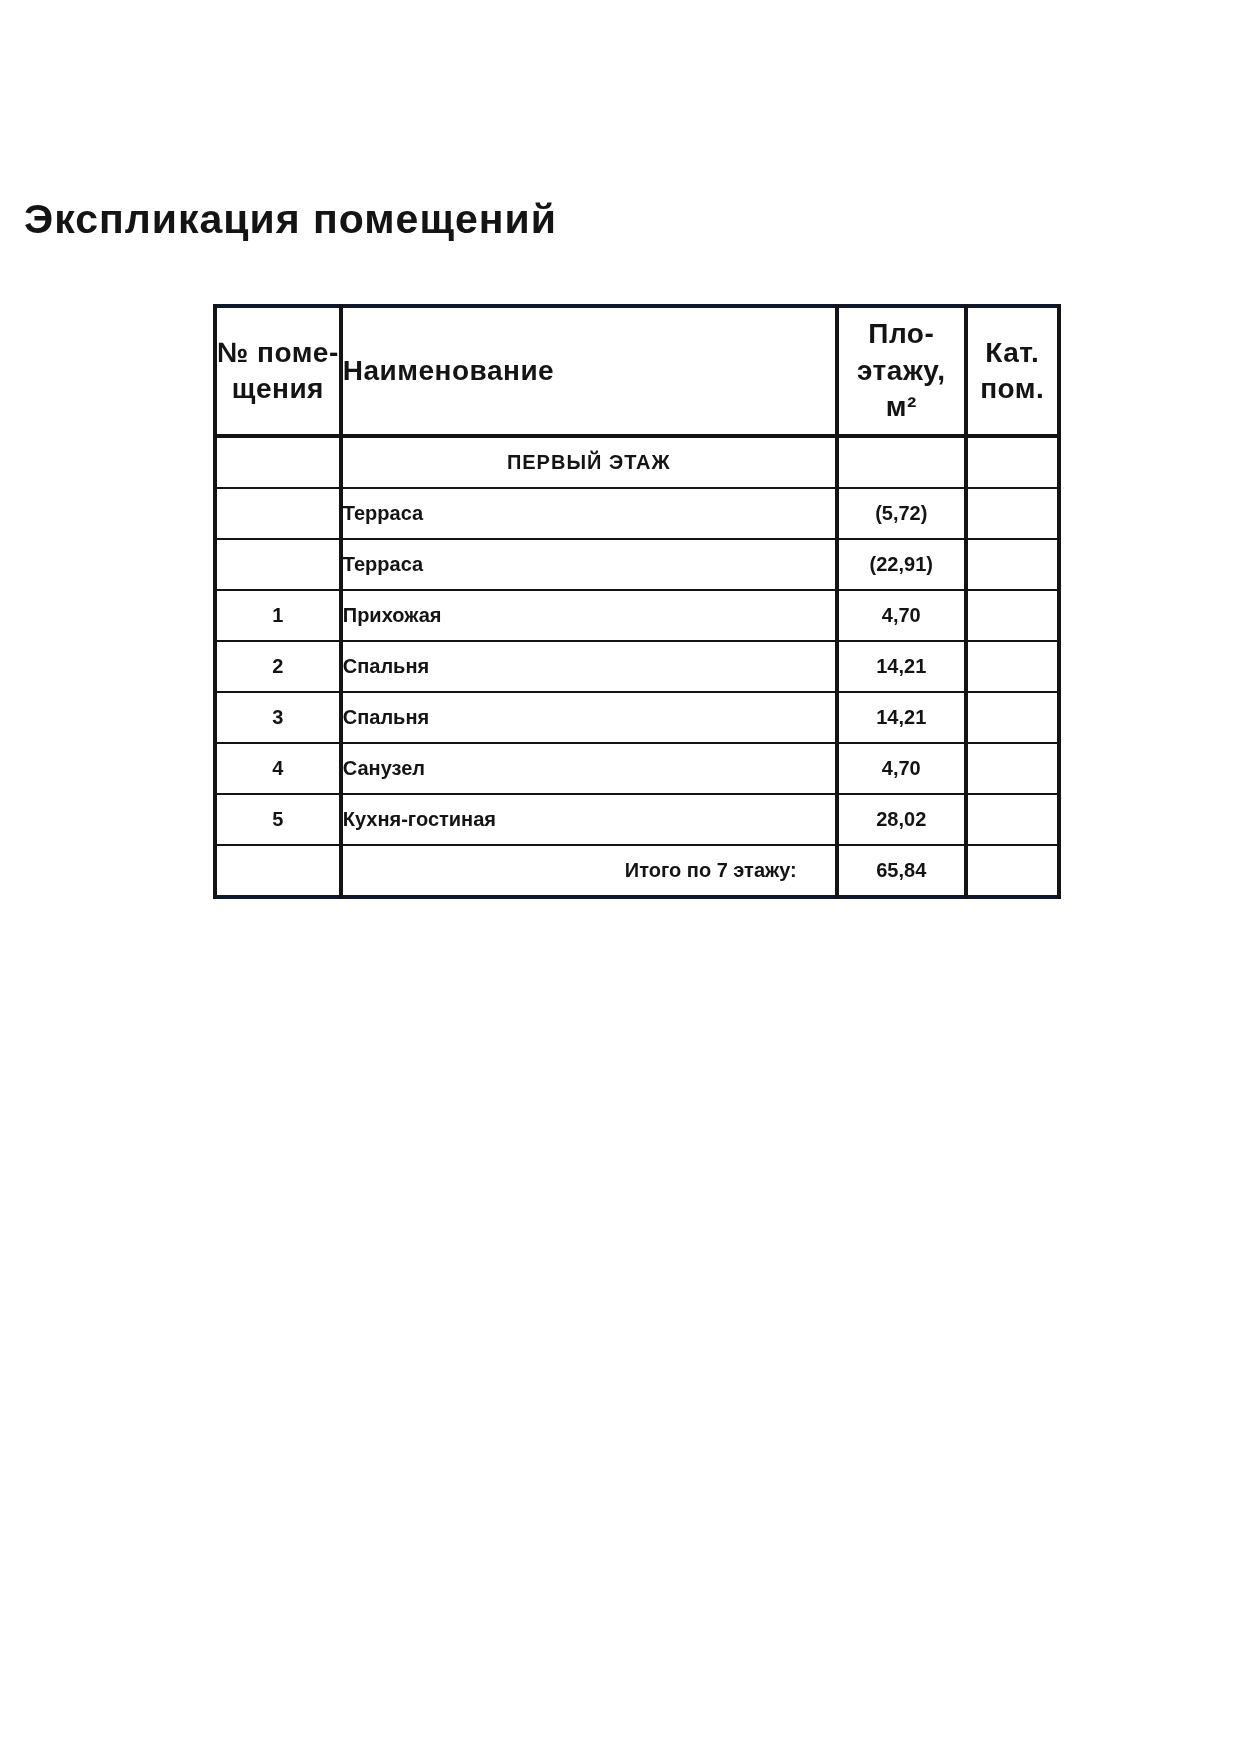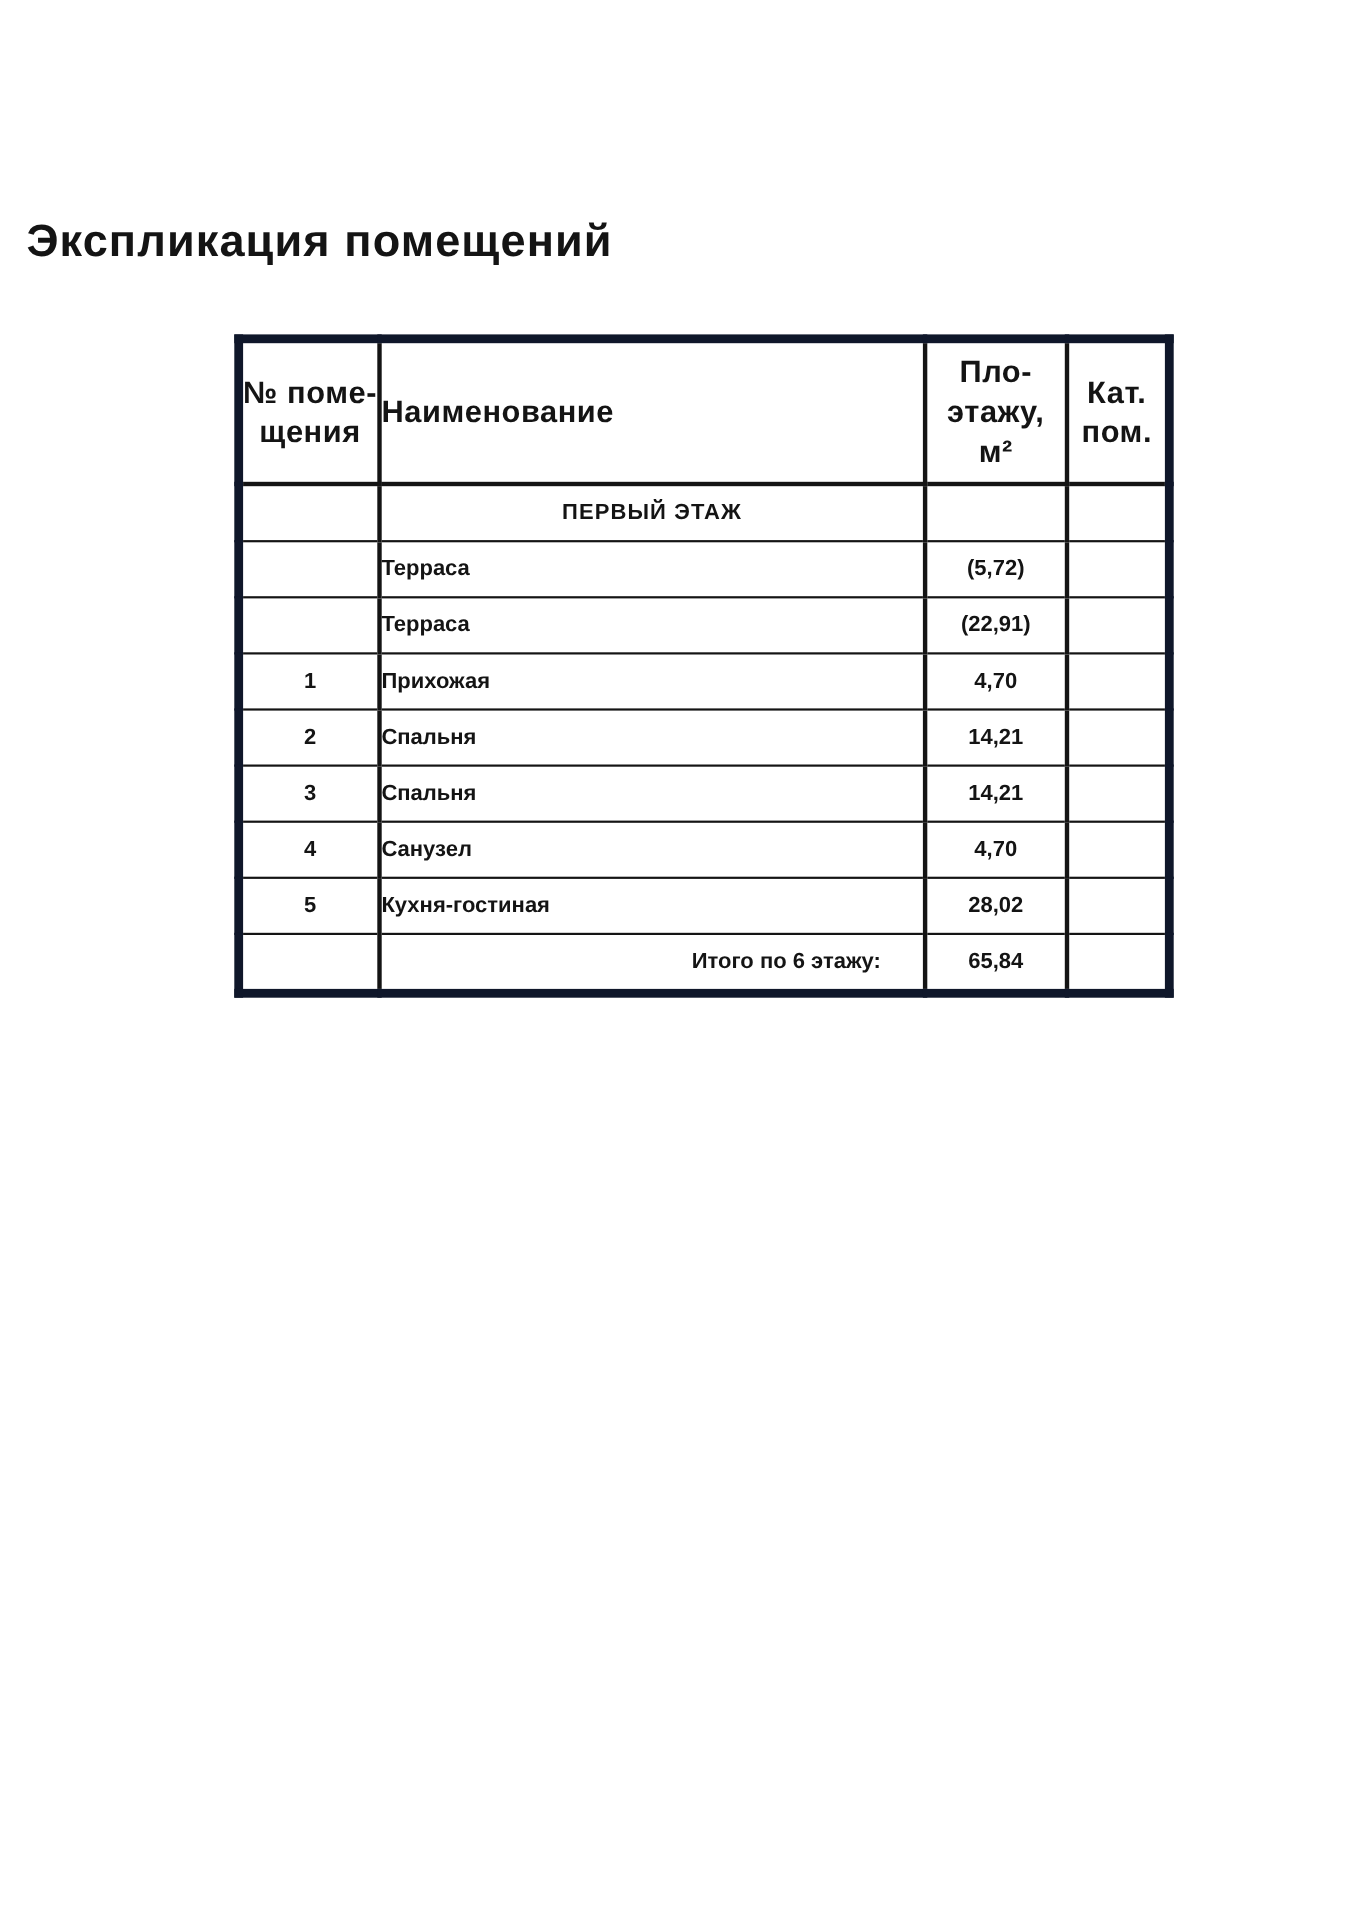--- a/index.html
+++ b/index.html
@@ -25,21 +25,21 @@
     letter-spacing: 1px;
     white-space: nowrap;
     margin-left: 24px;
   }
   table.expl-table {
     position: absolute;
     left: 213px;
     top: 304px;
     border-collapse: collapse;
     table-layout: fixed;
-    border: 8px solid #0f172a;
+    border: 4px solid #0f172a;
   }
   .col-w-num  { width: 94px; }
   .col-w-name { width: 496px; }
   .col-w-area { width: 129px; }
   .col-w-cat  { width: 93px; }
 
   table.expl-table td {
     border-top: 2px solid #141414;
     border-bottom: 2px solid #141414;
     border-left: 4px solid #141414;
@@ -143,18 +143,18 @@
       <td class="cell-cat"></td>
     </tr>
     <tr class="data-row">
       <td class="cell-num">5</td>
       <td class="cell-name">Кухня-гостиная</td>
       <td class="cell-area">28,02</td>
       <td class="cell-cat"></td>
     </tr>
     <tr class="data-row row-total">
       <td class="cell-num"></td>
-      <td class="cell-name">Итого по 6 этажу:</td>
+      <td class="cell-name">Итого по 7 этажу:</td>
       <td class="cell-area">65,84</td>
       <td class="cell-cat"></td>
     </tr>
   </tbody>
 </table>
 
 </body></html>

